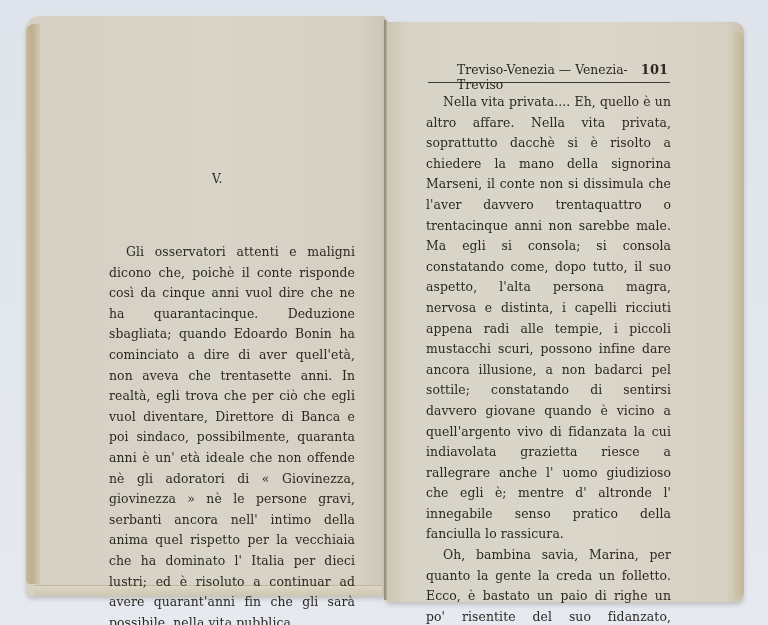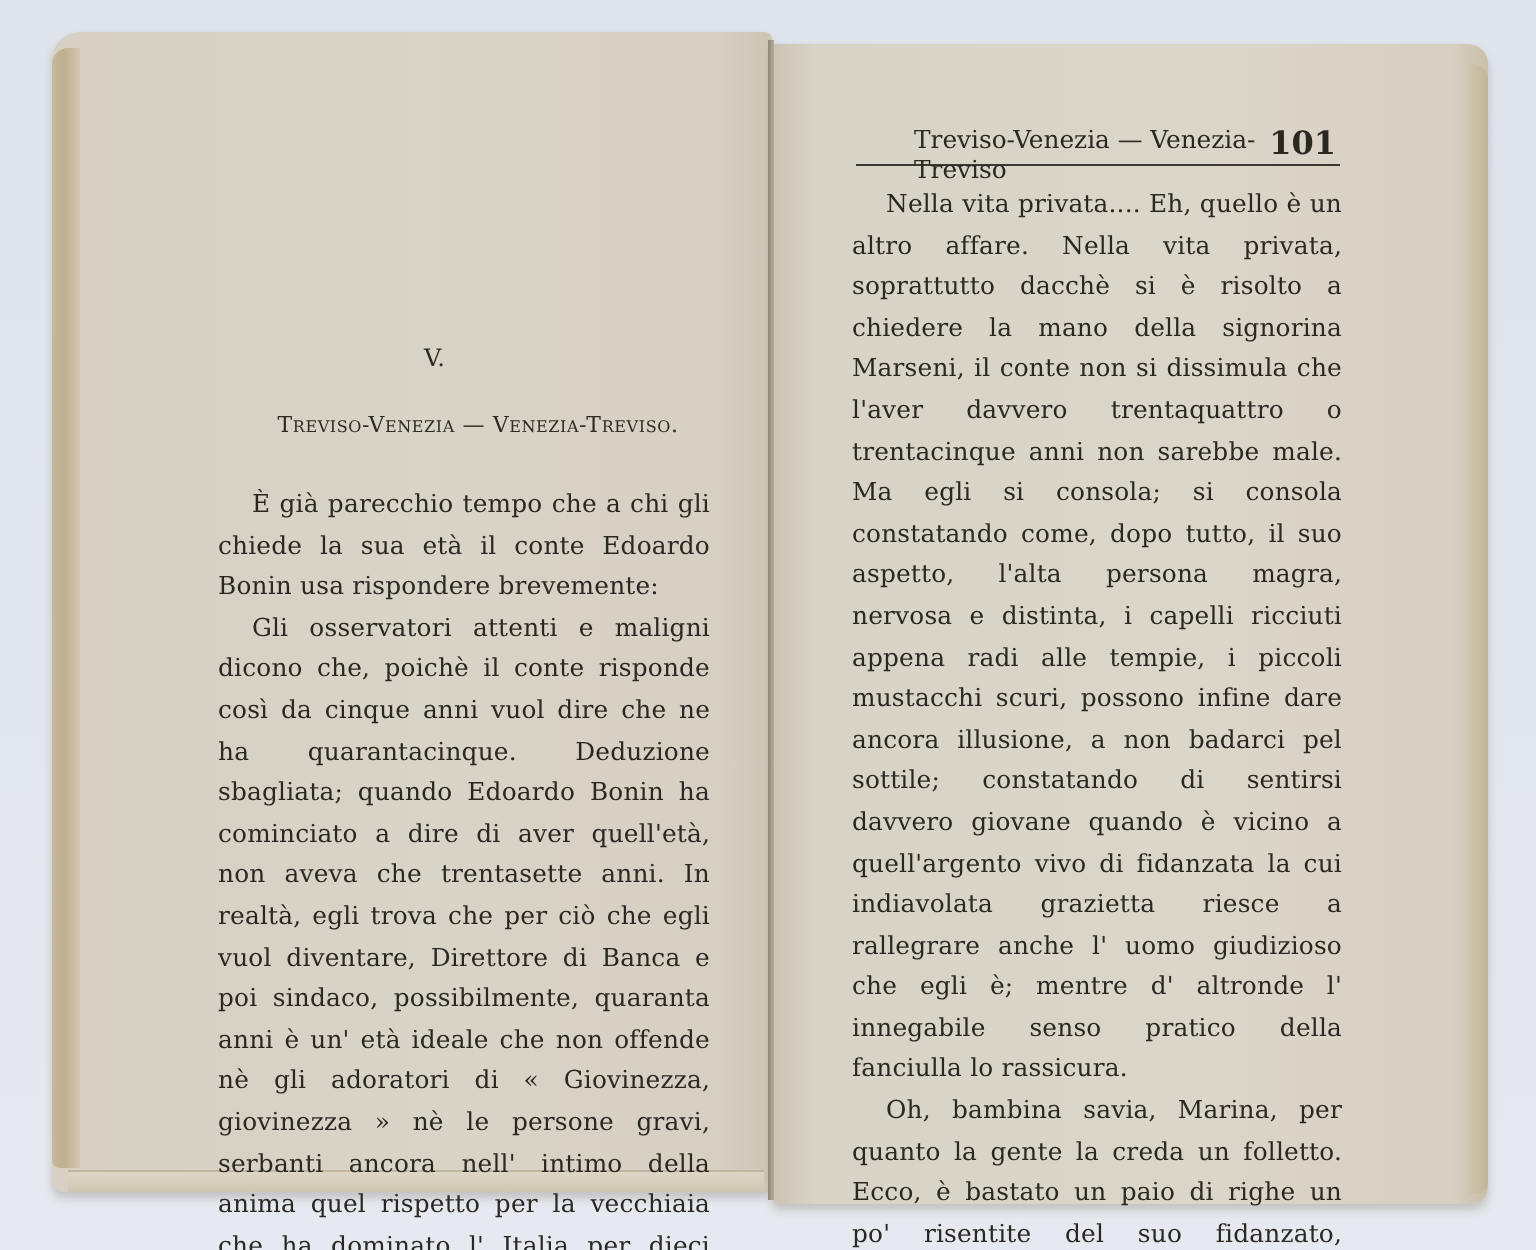--- a/index.html
+++ b/index.html
@@ -57,43 +57,41 @@
   .left-body p, .right-body p { margin:0; text-align:justify; }
   .indent { text-indent: 17px; }
   .running-head {
     position:absolute; left:428px; top:62px; width:242px; height:20px;
     border-bottom:1px solid #3c3833;
   }
   .running-head .rh-title {
     position:absolute; left:29px; top:0; font-size:12.4px; color:#2b2823;
   }
   .running-head .rh-page {
-    position:absolute; right:2px; top:0; font-weight:bold; font-size:16px; color:#2b2823;
+    position:absolute; right:2px; top:0; font-weight:bold; font-size:13px; color:#2b2823;
   }
   .right-body { position:absolute; left:426px; top:92px; width:245px; }
 </style>
 </head>
 <body>
 
 <div class="book">
   <div class="page-left">
     <div class="edge"></div>
     <div class="inner"></div>
     <div class="bottom-edge"></div>
   </div>
   <div class="page-right">
     <div class="right-edge"></div>
   </div>
   <div class="gutter"></div>
 
   <div class="ch-num">V.</div>
-  <div class="ch-title">Treviso-Venezia — Venezia-Treviso.</div>
 
   <div class="left-body text">
-    <p class="indent">È già parecchio tempo che a chi gli chiede la sua età il conte Edoardo Bonin usa rispondere brevemente:</p>
     <p class="indent">Gli osservatori attenti e maligni dicono che, poichè il conte risponde così da cinque anni vuol dire che ne ha quarantacinque. Deduzione sbagliata; quando Edoardo Bonin ha cominciato a dire di aver quell'età, non aveva che trentasette anni. In realtà, egli trova che per ciò che egli vuol diventare, Direttore di Banca e poi sindaco, possibilmente, quaranta anni è un' età ideale che non offende nè gli adoratori di « Giovinezza, giovinezza » nè le persone gravi, serbanti ancora nell' intimo della anima quel rispetto per la vecchiaia che ha dominato l' Italia per dieci lustri; ed è risoluto a continuar ad avere quarant'anni fin che gli sarà possibile, nella vita pubblica.</p>
   </div>
 
   <div class="running-head">
     <span class="rh-title">Treviso-Venezia — Venezia-Treviso</span>
     <span class="rh-page">101</span>
   </div>
 
   <div class="right-body text">
     <p class="indent">Nella vita privata.... Eh, quello è un altro affare. Nella vita privata, soprattutto dacchè si è risolto a chiedere la mano della signorina Marseni, il conte non si dissimula che l'aver davvero trentaquattro o trentacinque anni non sarebbe male. Ma egli si consola; si consola constatando come, dopo tutto, il suo aspetto, l'alta persona magra, nervosa e distinta, i capelli ricciuti appena radi alle tempie, i piccoli mustacchi scuri, possono infine dare ancora illusione, a non badarci pel sottile; constatando di sentirsi davvero giovane quando è vicino a quell'argento vivo di fidanzata la cui indiavolata grazietta riesce a rallegrare anche l' uomo giudizioso che egli è; mentre d' altronde l' innegabile senso pratico della fanciulla lo rassicura.</p>

